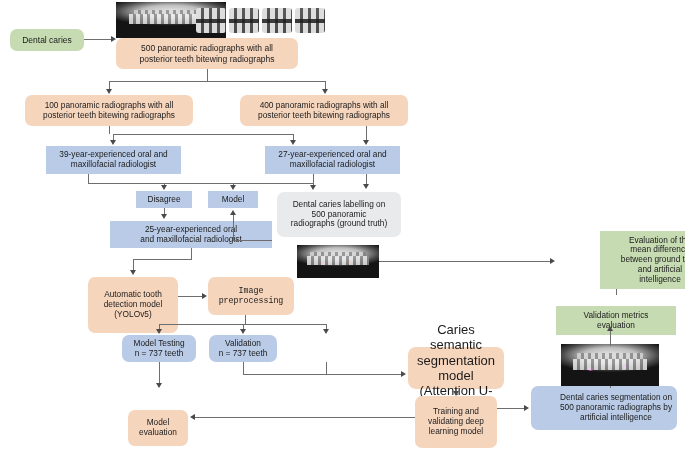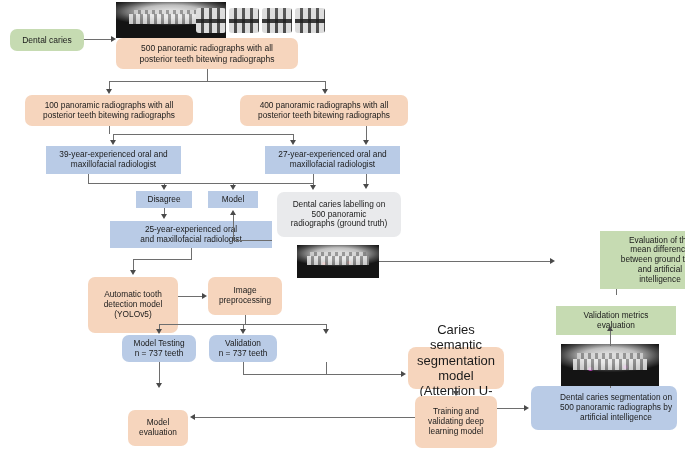--- a/index.html
+++ b/index.html
@@ -110,21 +110,21 @@
 
   <div class="xray pano" style="left:297px;top:245px;width:82px;height:33px;">
     <span class="caries-dot" style="left:31%;top:50%;width:4px;height:3px;background:#e0473c;opacity:.85;"></span>
     <span class="caries-dot" style="left:61%;top:48%;width:4px;height:3px;background:#e0473c;opacity:.85;"></span>
   </div>
 
   <div class="node peach" style="left:88px;top:277px;width:90px;height:56px;font-size:8.3px;">Automatic tooth
 detection model
 (YOLOv5)</div>
 
-  <div class="node peach" style="left:208px;top:277px;width:74px;height:38px;font-size:8.3px;">Image
+  <div class="node peach" style="left:208px;top:277px;width:86px;height:38px;font-size:8.3px;font-family:Liberation Mono, monospace;">Image
 preprocessing</div>
 
   <div class="node blue" style="left:122px;top:335px;width:74px;height:27px;font-size:8.3px;">Model Testing
 n = 737 teeth</div>
 
   <div class="node blue" style="left:209px;top:335px;width:68px;height:27px;font-size:8.3px;">Validation
 n = 737 teeth</div>
 
 
   <div class="node peach" style="left:408px;top:347px;width:96px;height:42px;font-size:13px;border-radius:8px;">Caries semantic

